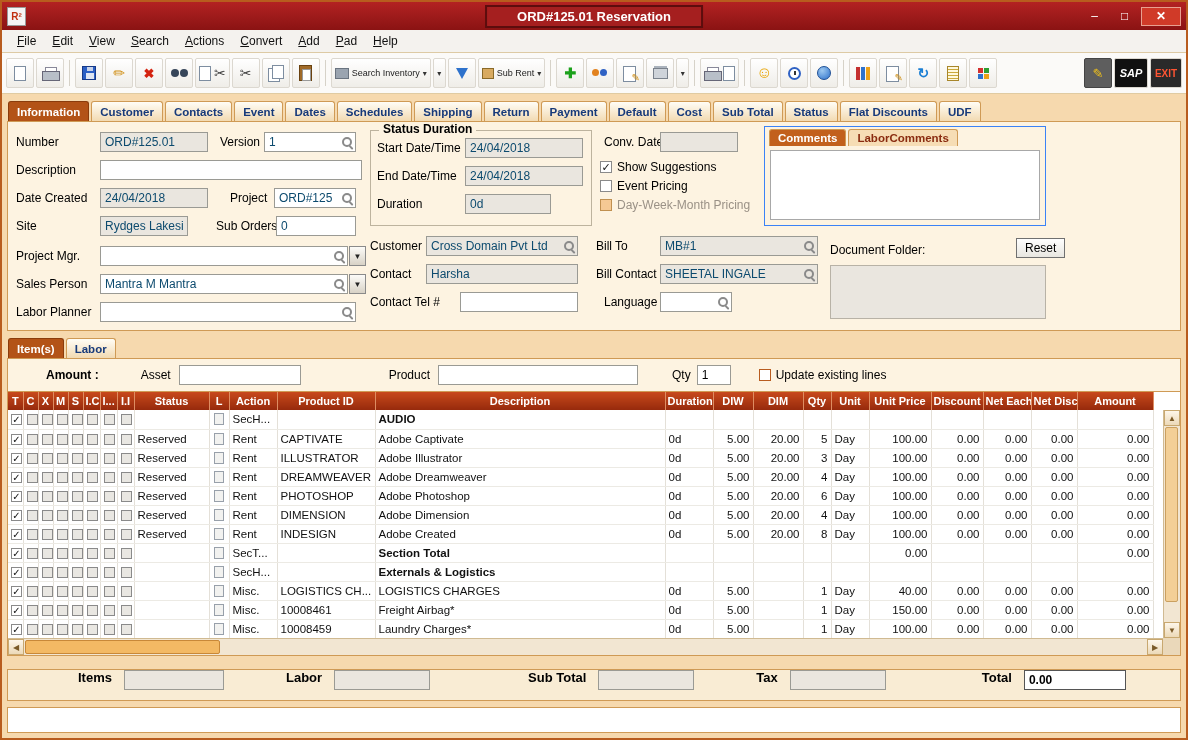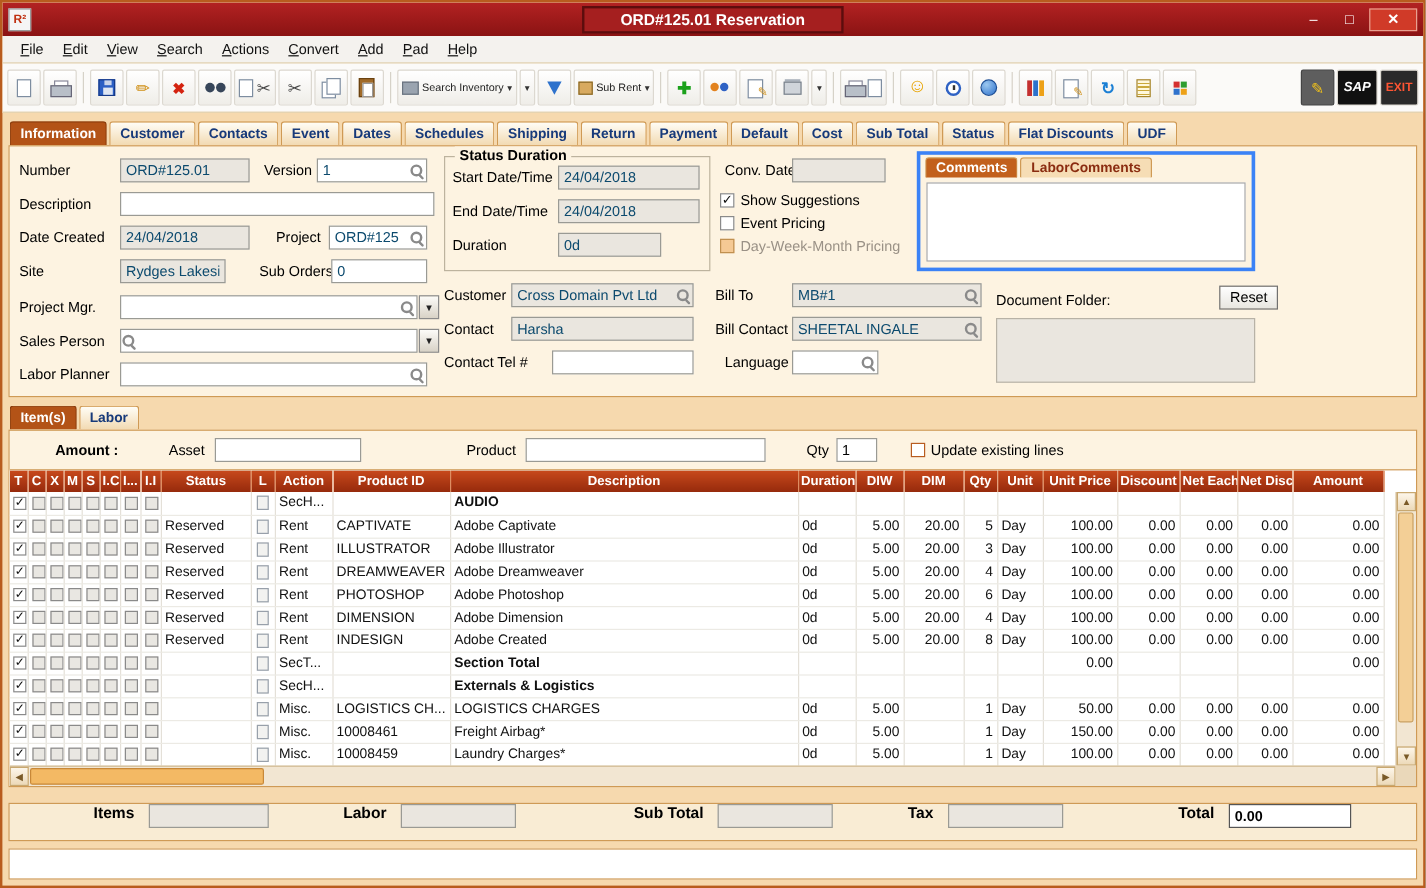--- a/index.html
+++ b/index.html
@@ -84,21 +84,21 @@
   .fld input{border:none;outline:none;background:transparent;width:100%;height:100%;font:12px "Liberation Sans",sans-serif;padding:0 4px;color:#0c4a6e;min-width:0}
   .fld.ro{background:#eae6df}
   .fld .mag{margin-right:1px}
   .ddbtn{position:absolute;width:17px;height:20px;border:1px solid #8a8a8a;background:linear-gradient(#fcfbf8,#d8d2c6);font-size:8px;display:flex;align-items:center;justify-content:center;color:#222}
   .gb{position:absolute;border:1px solid #bdb39e}
   .gbt{position:absolute;left:8px;top:-9px;background:#fdf3e1;font-size:12px;font-weight:bold;padding:0 4px;white-space:nowrap}
   .cbrow{position:absolute;display:flex;align-items:center;gap:5px;font-size:12px;white-space:nowrap}
   .cb{width:12px;height:12px;border:1px solid #8a8a8a;background:#fff;font-size:11px;line-height:10px;text-align:center;color:#111;flex:0 0 auto}
   .cb.dis{background:#f5c994;border-color:#c09050}
   .cb.orange{border-color:#b85c20}
-  .cwrap{position:absolute;border:3px solid #3b82f6;background:#fdf3e1}
+  .cwrap{position:absolute;border:1px solid #3b82f6;background:#fdf3e1}
   .ctabs{display:flex;gap:2px;padding:2px 4px 0}
   .ctab{font-size:11.5px;font-weight:bold;border:1px solid #cf9a55;border-bottom:none;border-radius:3px 3px 0 0;padding:2px 8px}
   .ctab.sel{background:#c2601c;color:#fff}
   .ctab.un{background:#f6ddb5;color:#8a2c10}
   .carea{position:absolute;left:5px;right:5px;top:23px;bottom:5px;background:#fff;border:1px solid #a8a8a8}
   .btn{position:absolute;height:20px;padding:0 8px;border:1px solid #707070;background:linear-gradient(#fefefe,#e8e6e0);font-size:12px;display:flex;align-items:center;justify-content:center}
   .docbox{position:absolute;background:#eae6df;border:1px solid #b8b2a6}
 
   
   .itemspanel{margin:0 5px;border:1px solid #cf9a55;background:#fdf3e1;flex:0 0 auto;display:flex;flex-direction:column}
@@ -322,20 +322,21 @@
 
     <span class="lab" style="left:8px;top:127px">Project Mgr.</span>
     <div class="fld" style="left:92px;top:124px;width:248px">
         <input value="" style="">
         <span class="mag"></span>
       </div>
     <span class="ddbtn" style="left:341px;top:124px">▼</span>
 
     <span class="lab" style="left:8px;top:155px">Sales Person</span>
     <div class="fld" style="left:92px;top:152px;width:248px">
+        <input value="Mantra M Mantra" style="">
         <span class="mag"></span>
       </div>
     <span class="ddbtn" style="left:341px;top:152px">▼</span>
 
     <span class="lab" style="left:8px;top:183px">Labor Planner</span>
     <div class="fld" style="left:92px;top:180px;width:256px">
         <input value="" style="">
         <span class="mag"></span>
       </div>
 
@@ -754,21 +755,21 @@
                 <span class="rowic"></span>
               </td>
               <td>Misc.</td>
               <td>LOGISTICS CH...</td>
               <td>LOGISTICS CHARGES</td>
               <td>0d</td>
               <td class="num">5.00</td>
               <td class="num"></td>
               <td class="num">1</td>
               <td>Day</td>
-              <td class="num">50.00</td>
+              <td class="num">40.00</td>
               <td class="num">0.00</td>
               <td class="num">0.00</td>
               <td class="num">0.00</td>
               <td class="num">0.00</td>
             </tr>
             <tr>
               <td style="text-align: center;"><span class="gcb on">✓</span></td>
               <td style="text-align: center;"><span class="gcb"></span></td>
               <td style="text-align: center;"><span class="gcb"></span></td>
               <td style="text-align: center;"><span class="gcb"></span></td>

